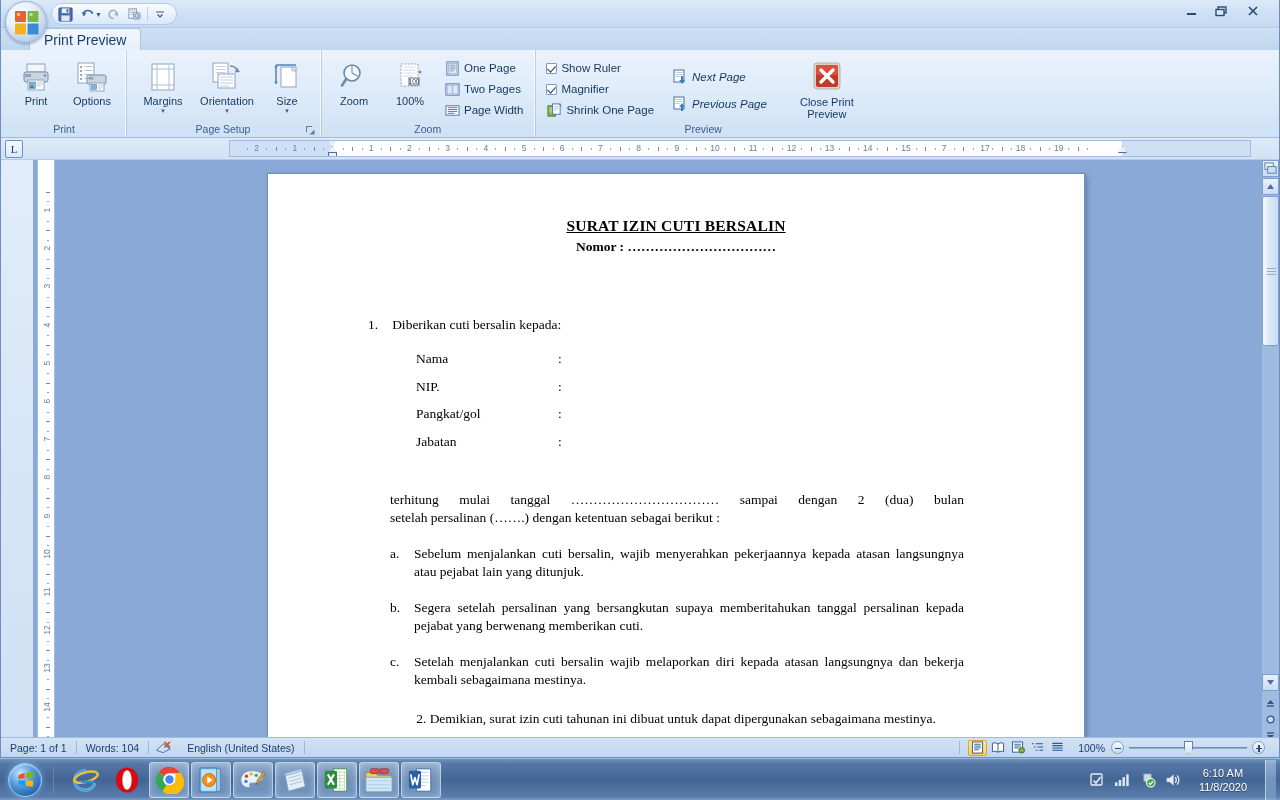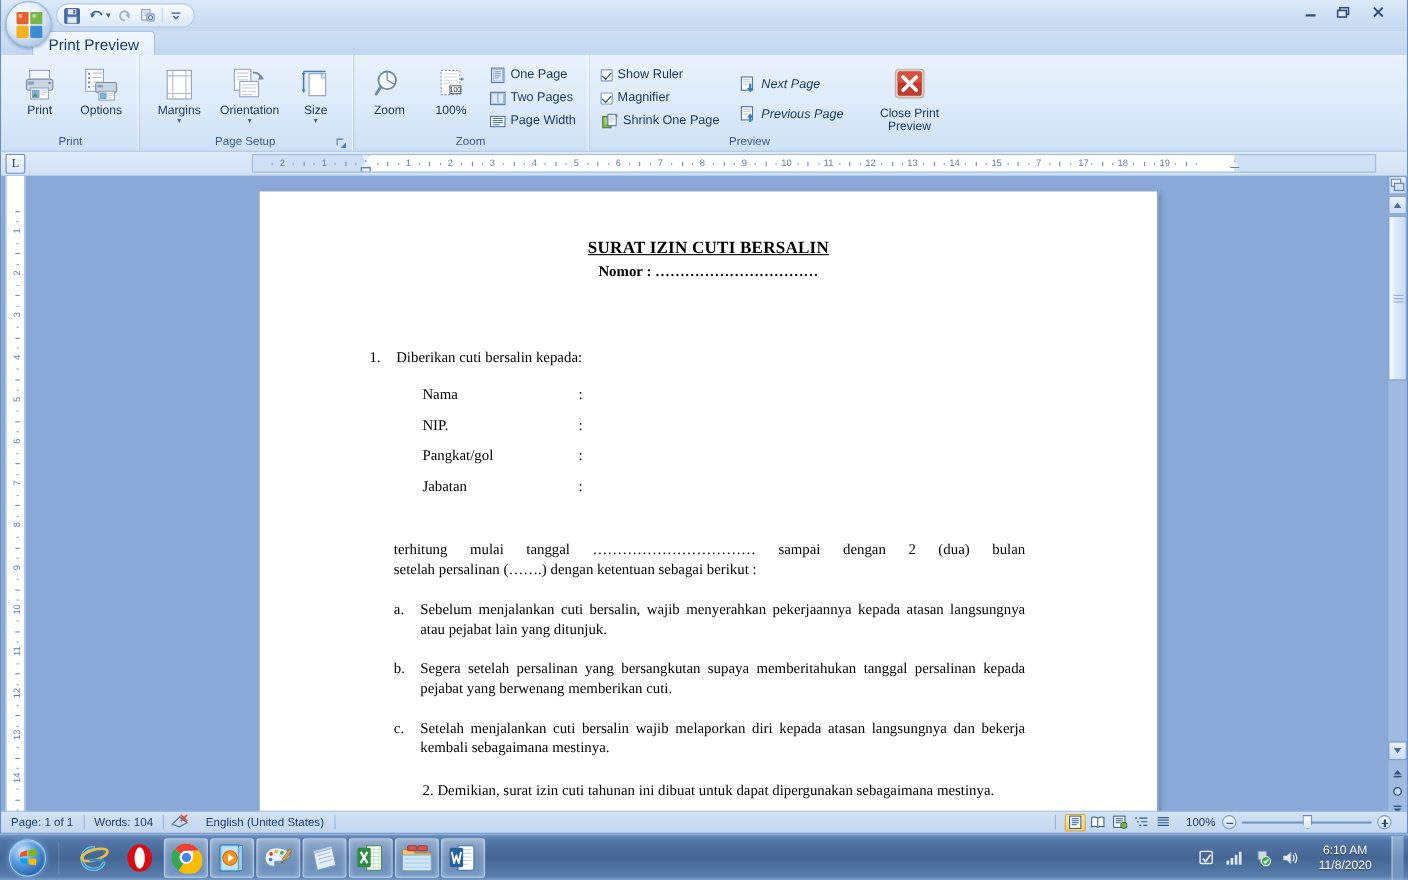--- a/index.html
+++ b/index.html
@@ -95,21 +95,21 @@
     display: flex; align-items: stretch;
     padding: 0 2px;
   }
   .ribbon-group {
     position: relative;
     display: flex; flex-direction: column;
     padding: 3px 6px 0 6px;
     border-right: 1px solid rgba(255,255,255,.75);
     box-shadow: 1px 0 0 rgba(150,178,212,.55);
   }
-  .ribbon-group:last-child { border-right:none; box-shadow:none; }
+  .ribbon-group:last-child { border-right:none; box-shadow:none;align-items:center; }
   .group-body { flex: 1; display: flex; align-items: flex-start; gap: 2px; padding-top:2px; }
   .group-label {
     height: 15px; text-align: center; font-size: 10.5px;
     color: #3a5c8d; line-height: 15px;
   }
   .group-dialog {
     position:absolute; right:4px; bottom:1px; width:11px; height:11px;
     font-size:8px; color:#4a6a99; line-height:11px; text-align:center;
   }
 
@@ -174,20 +174,21 @@
   .indent-marker {
     position:absolute; width:9px; height:8px; background:#cfe0f4;
     border:1px solid #4a6f9f;
   }
 
   
   #workspace {
     position: relative; height: 583px;
     background: #8aa9d6;
     overflow: hidden;
+    margin-left: 32px;
   }
   #v-ruler {
     position:absolute; left:4px; top:0; width:18px; height:100%;
     background:#ffffff; border:1px solid #9fbde1; border-top:none;
   }
   .vr-num {
     position:absolute; left:0; width:18px; text-align:center;
     font-size:8.5px; color:#5f7fa8; transform: rotate(-90deg);
   }
   .vr-tick { position:absolute; left:8px; width:4px; height:1px; background:#6f8cb4;}

